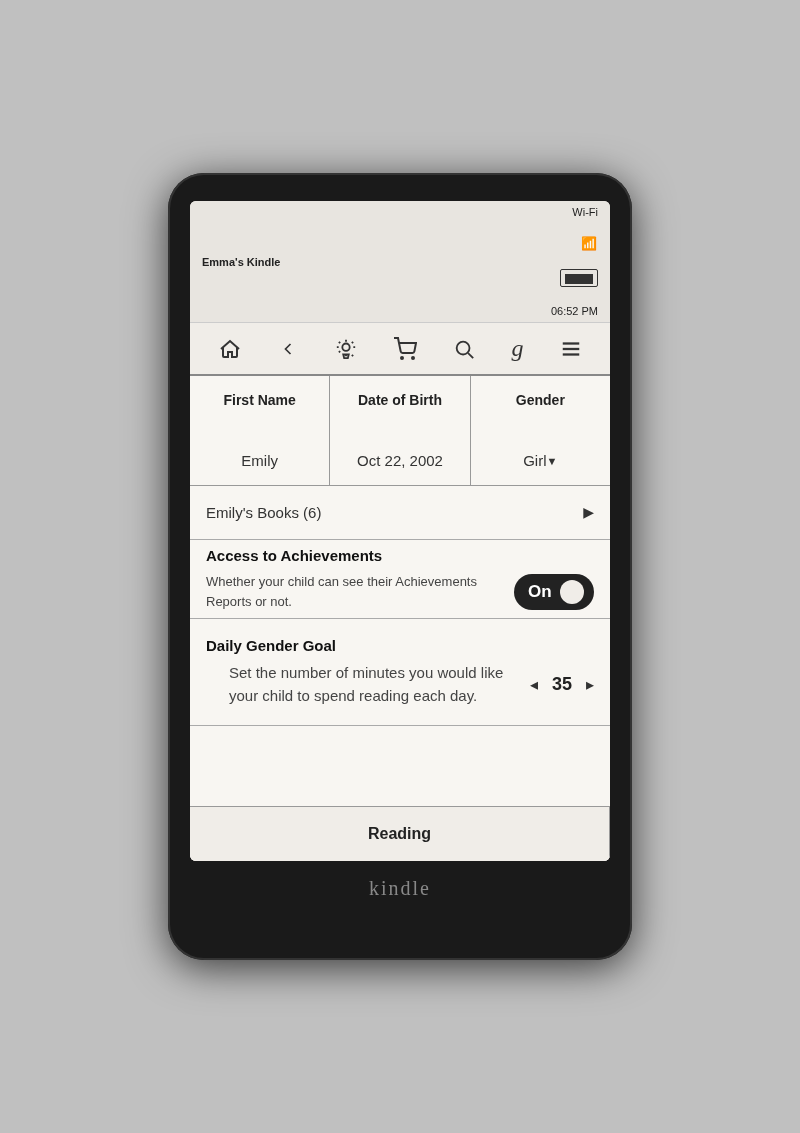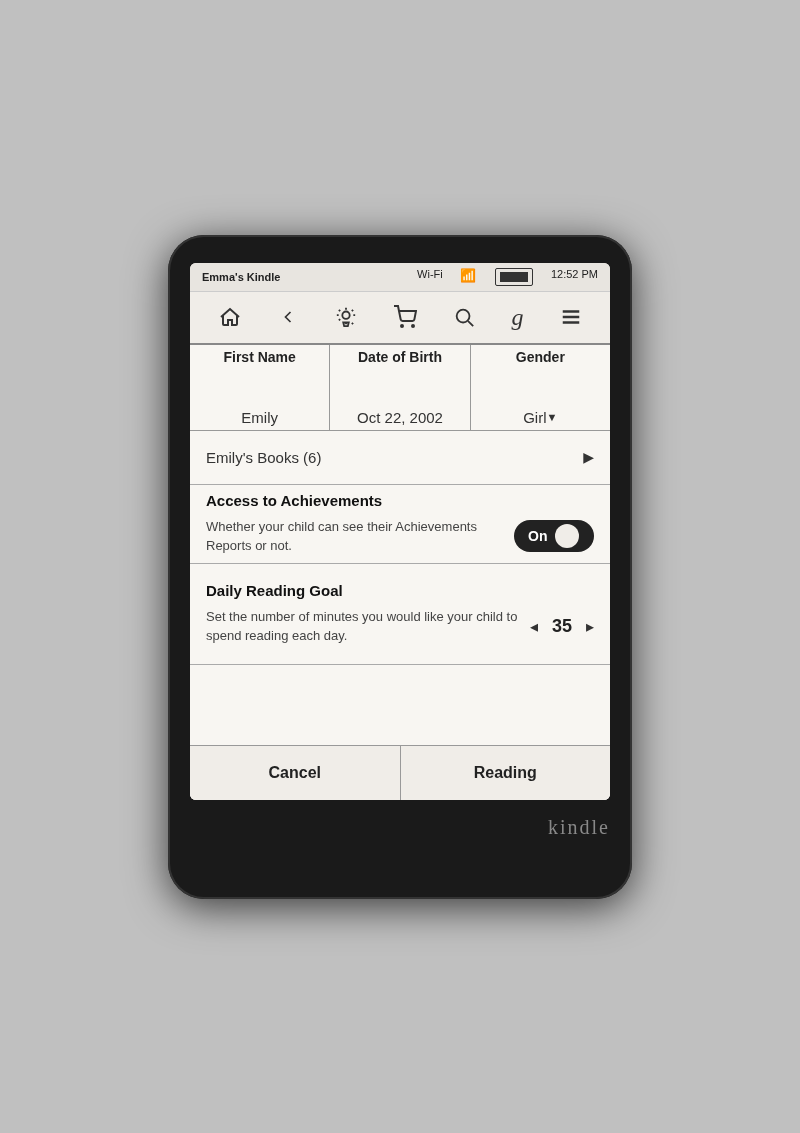--- a/index.html
+++ b/index.html
@@ -42,24 +42,25 @@
     }
 
     .status-left {
       font-weight: bold;
       font-size: 11px;
       color: #222;
     }
 
     .status-right {
       display: flex;
-      align-items: flex-start;
+      align-items: flex-end;
       gap: 18px;
       font-size: 11px;
       color: #222;
+      flex-direction: column;
     }
 
     
     .nav-bar {
       background: #f0ede8;
       display: flex;
       justify-content: space-around;
       align-items: center;
       padding: 12px 10px;
       border-bottom: 2px solid #888;
@@ -81,21 +82,21 @@
     }
 
     
     .profile-table {
       display: flex;
       border-bottom: 1px solid #999;
     }
 
     .profile-cell {
       flex: 1;
-      padding: 4px 12px;
+      padding: 16px 12px;
       text-align: center;
       border-right: 1px solid #999;
     }
 
     .profile-cell:last-child {
       border-right: none;
     }
 
     .profile-label {
       font-size: 14px;
@@ -179,21 +180,21 @@
       background: #222;
       border-radius: 20px;
       padding: 4px 6px;
       min-width: 80px;
       position: relative;
       cursor: pointer;
     }
 
     .toggle-on-label {
       color: #fff;
-      font-size: 14px;
+      font-size: 17px;
       font-weight: bold;
       font-family: Arial, sans-serif;
       padding: 4px 8px;
     }
 
     .toggle-circle {
       width: 24px;
       height: 24px;
       background: #f0ede8;
       border-radius: 50%;
@@ -215,25 +216,26 @@
     }
 
     .reading-row {
       display: flex;
       justify-content: space-between;
       align-items: center;
       gap: 12px;
     }
 
     .reading-desc {
-      font-size: 13px;
+      font-size: 15px;
       color: #444;
       line-height: 1.5;
       font-family: Arial, sans-serif;
       flex: 1;
+      margin-left: 23px;
     }
 
     .stepper {
       display: flex;
       align-items: center;
       gap: 10px;
     }
 
     .stepper-arrow {
       font-size: 16px;
@@ -275,21 +277,21 @@
       border: none;
       background: transparent;
     }
 
     .bottom-btn:first-child {
       border-right: 1px solid #999;
     }
 
     
     .kindle-brand {
-      text-align: right;
+      text-align: center;
       margin-top: 16px;
       color: #888;
       font-family: Georgia, serif;
       font-size: 20px;
       letter-spacing: 2px;
     }
 
     
     .home-icon svg,
     .back-icon svg,
@@ -315,21 +317,21 @@
     <div class="status-bar">
       <span class="status-left">Emma's Kindle</span>
       <div class="status-right">
         <span style="font-family:Arial,sans-serif;font-size:11px;">Wi-Fi</span>
 
         <span style="font-size:13px;">📶</span>
 
         <span style="font-size:12px; border: 1.5px solid #333; padding: 1px 4px; border-radius: 2px; position:relative;">
           <span style="display:inline-block;width:28px;height:10px;background:#333;vertical-align:middle;"></span>
         </span>
-        <span>12:52 PM</span>
+        <span>06:52 PM</span>
       </div>
     </div>
 
     <div class="nav-bar">
 
       <span class="nav-icon home-icon">
         <svg viewBox="0 0 24 24" xmlns="http://www.w3.org/2000/svg" style="fill:none;stroke:#333;stroke-width:2;width:24px;height:24px;">
           <path d="M3 12L12 4l9 8"></path>
           <path d="M5 10v9a1 1 0 001 1h4v-5h4v5h4a1 1 0 001-1v-9"></path>
         </svg>
@@ -407,35 +409,34 @@
         <div class="achievements-row">
           <div class="achievements-desc">Whether your child can see their Achievements Reports or not.</div>
           <div class="toggle-container">
             <span class="toggle-on-label">On</span>
             <span class="toggle-circle"></span>
           </div>
         </div>
       </div>
 
       <div class="reading-section">
-        <div class="reading-title">Daily Reading Goal</div>
+        <div class="reading-title">Daily Gender Goal</div>
         <div class="reading-row">
           <div class="reading-desc">Set the number of minutes you would like your child to spend reading each day.</div>
           <div class="stepper">
             <span class="stepper-arrow">◂</span>
             <span class="stepper-value">35</span>
             <span class="stepper-arrow">▸</span>
           </div>
         </div>
       </div>
 
       <div class="spacer"></div>
 
       <div class="bottom-buttons">
-        <button class="bottom-btn">Cancel</button>
         <button class="bottom-btn">Reading</button>
       </div>
 
     </div>
   </div>
 
   <div class="kindle-brand">kindle</div>
 </div>
 
 </body></html>

